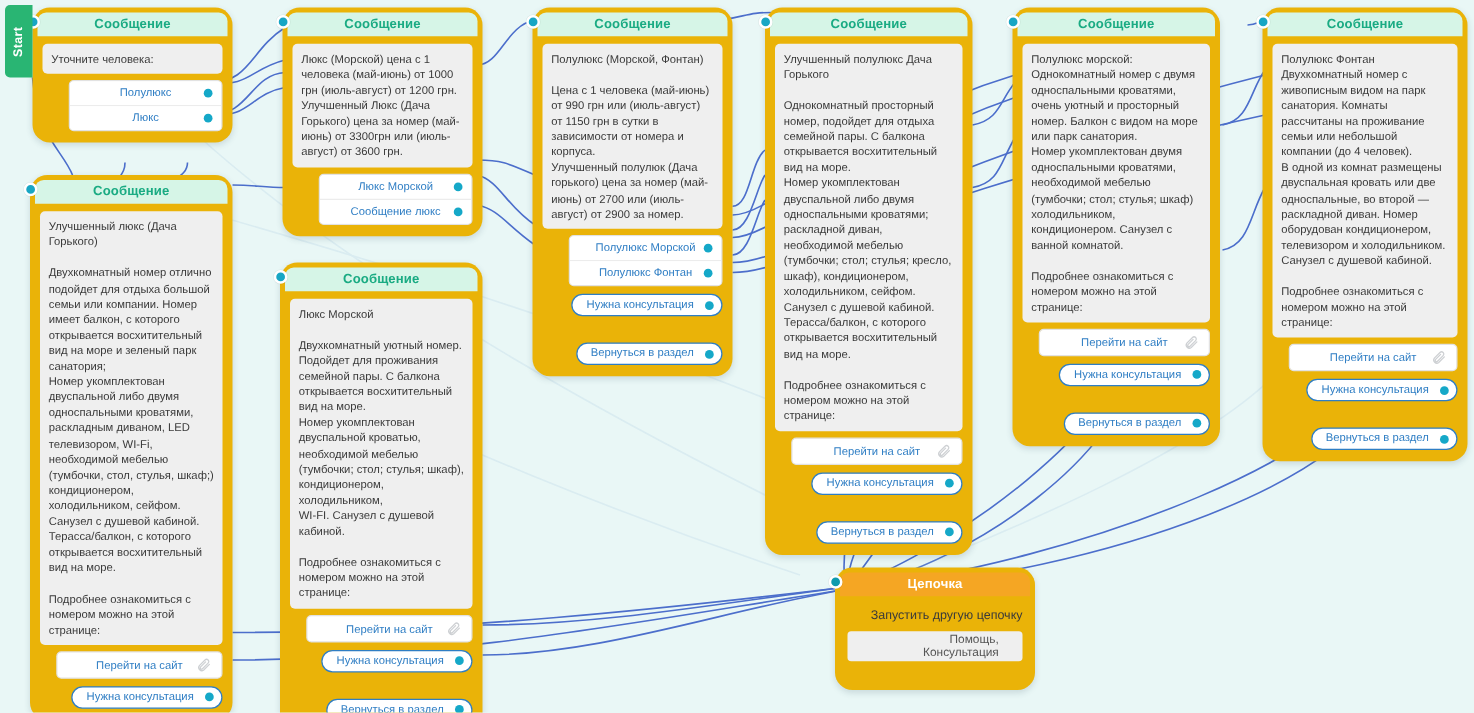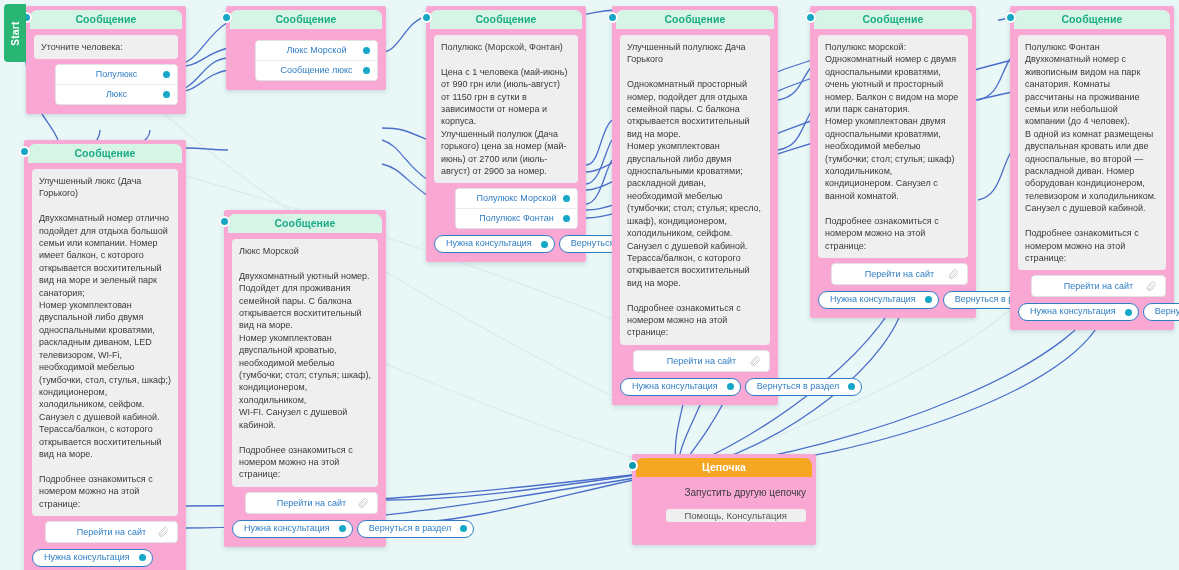--- a/index.html
+++ b/index.html
@@ -7,22 +7,22 @@
     width:1179px;height:570px;overflow:hidden;
     background:#e9f7f6;
     font-family:"Liberation Sans","DejaVu Sans",sans-serif;
     position:relative;
   }
   #canvas{position:absolute;inset:0;width:1179px;height:570px;}
   #wires{position:absolute;left:0;top:0;width:1179px;height:570px;pointer-events:none;}
 
   .node{
     position:absolute;
-    background:#f9a8d4;
-    border-radius:2px;
+    background:#eab308;
+    border-radius:14px;
     box-shadow:0 2px 5px rgba(40,70,90,.16);
     box-sizing:border-box;
     overflow:visible;
   }
   .node .hdr{
     height:19px;line-height:19px;
     text-align:center;
     font-size:10.5px;font-weight:bold;
     color:#1aab83;
     background:#d6f5e7;
@@ -77,21 +77,21 @@
     margin-top:5px;
     height:20px;line-height:20px;
     text-align:center;
     font-size:9px;color:#2f7ec4;
     border:1px solid #e2e2e2;border-radius:4px;background:#fff;margin-left:13px;
   }
   .clip{
     position:absolute;right:8px;top:50%;margin-top:-6px;
     width:12px;height:12px;opacity:.42;
   }
-  .pills{margin-top:6px;display:flex;align-items:flex-end;gap:4px;}
+  .pills{margin-top:6px;display:flex;flex-direction:column;align-items:flex-end;gap:21px;}
   .pill{
     position:relative;
     display:inline-block;
     height:16px;line-height:15px;
     padding:0 22px 0 11px;
     border:1px solid #2f7ec4;border-radius:9px;
     background:#fff;
     font-size:9px;color:#2f7ec4;white-space:nowrap;
   }
   .pill .dot{
@@ -196,20 +196,21 @@
         <div class="opt"><span>Полулюкс</span><i class="dot"></i></div>
         <div class="opt"><span>Люкс</span><i class="dot"></i></div>
       </div>
     </div>
   </div>
 
   <div class="node" id="n2" style="left:226px;top:6px;width:160px;">
     <div class="port"></div>
     <div class="hdr">Сообщение</div>
     <div class="body">
+      <div class="msg">Люкс (Морской) цена с 1 человека (май-июнь) от 1000 грн (июль-август) от 1200 грн. Улучшенный Люкс (Дача Горького) цена за номер (май-июнь) от 3300грн или (июль-август) от 3600 грн.</div>
       <div class="optlist">
         <div class="opt"><span>Люкс Морской</span><i class="dot"></i></div>
         <div class="opt"><span>Сообщение люкс</span><i class="dot"></i></div>
       </div>
     </div>
   </div>
 
   <div class="node" id="n3" style="left:426px;top:6px;width:160px;">
     <div class="port"></div>
     <div class="hdr">Сообщение</div>
@@ -336,21 +337,21 @@
             <path d="M21 11l-9 9a5 5 0 0 1-7-7l9-9a3.5 3.5 0 0 1 5 5l-9 9a2 2 0 0 1-3-3l8-8"></path>
           </svg>
       </div>
       <div class="pills">
         <span class="pill"><span>Нужна консультация</span><i class="dot"></i></span>
         <span class="pill"><span>Вернуться в раздел</span><i class="dot"></i></span>
       </div>
     </div>
   </div>
 
-  <div class="node chain" id="n9" style="left:632px;top:454px;width:184px;">
+  <div class="node chain" id="n9" style="left:668px;top:454px;width:160px;">
     <div class="port"></div>
     <div class="hdr">Цепочка</div>
     <div class="chain-body">
       <div class="chain-title">Запустить другую цепочку</div>
       <span class="chain-sub">Помощь, Консультация</span>
     </div>
   </div>
 
 </div>
 

